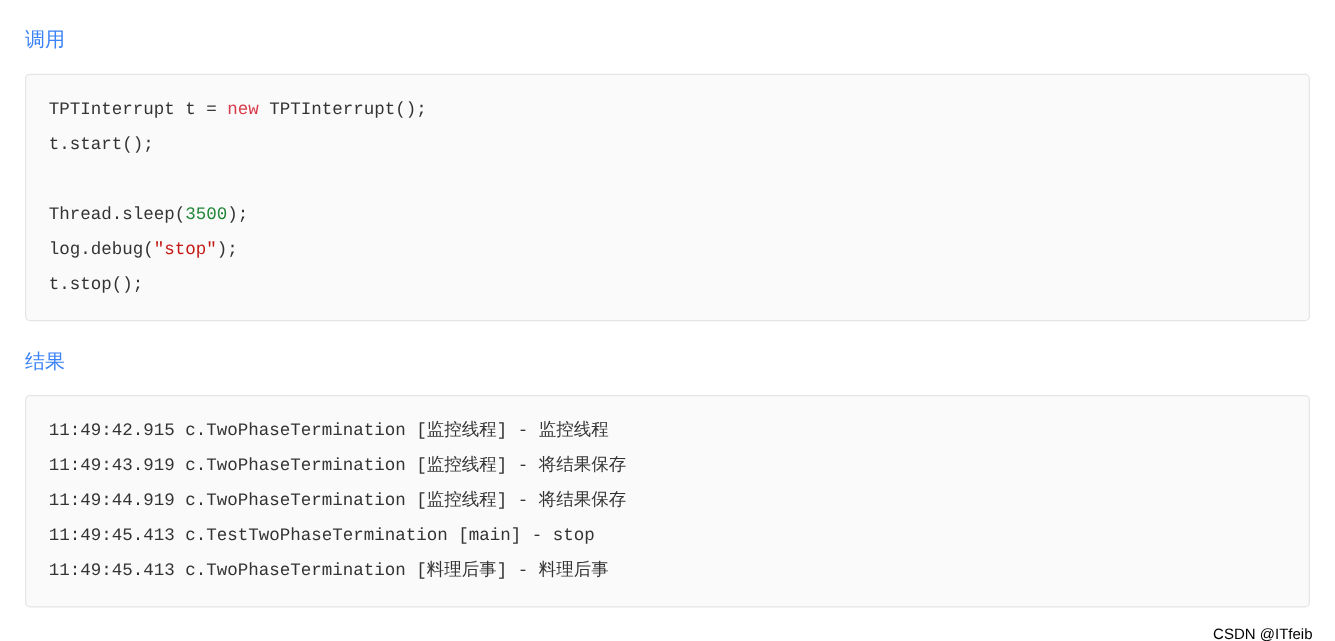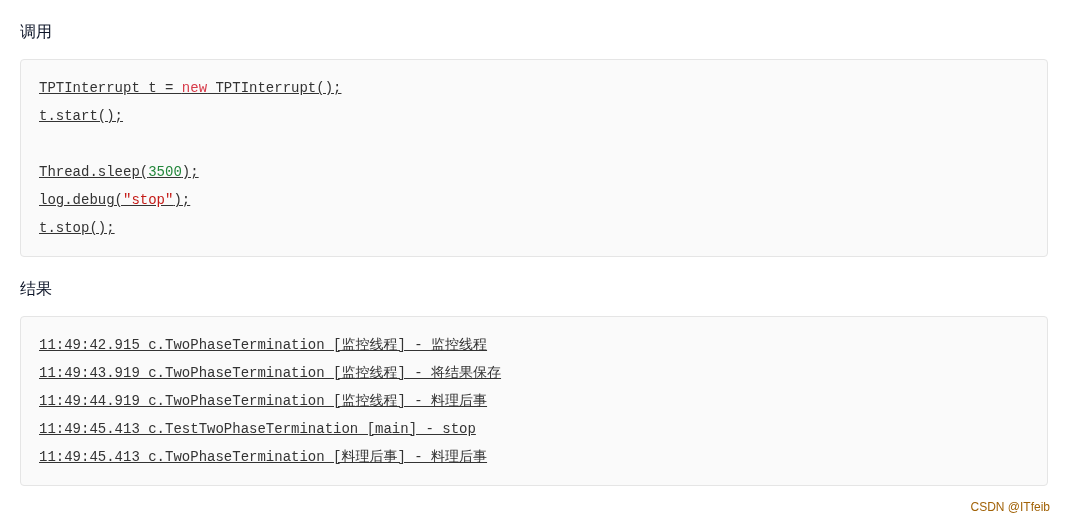--- a/index.html
+++ b/index.html
@@ -7,25 +7,25 @@
       font-family: -apple-system, BlinkMacSystemFont, "Segoe UI", "PingFang SC", "Microsoft YaHei", sans-serif;
       background: #ffffff;
       padding: 16px 20px;
       color: #333;
       width: 1068px;
       position: relative;
     }
     .section-heading {
       font-size: 16px;
       font-weight: 400;
-      color: #0f172a;
+      color: #3b82f6;
       margin-bottom: 16px;
       margin-top: 6px;
     }
-    .section-heading + .code-block { margin-top: 14px; text-decoration: underline; }
+    .section-heading + .code-block { margin-top: 14px; }
     .code-block {
       background: #fafafa;
       border: 1px solid #e5e5e5;
       border-radius: 4px;
       padding: 14px 18px;
       font-family: "SFMono-Regular", Consolas, "Liberation Mono", Menlo, monospace;
       font-size: 14px;
       line-height: 2.0;
       color: #333;
       white-space: pre;
@@ -33,37 +33,37 @@
       margin-bottom: 22px;
     }
     .kw-new { color: #d73a49; }
     .num { color: #22863a; }
     .str { color: #c41a16; }
     .watermark {
       position: absolute;
       right: 18px;
       bottom: 10px;
       font-size: 12px;
-      color: #a16207;
+      color: #000000;
       font-family: -apple-system, sans-serif;
     }
   </style>
 </head>
 <body>
 
 <div class="section-heading">调用</div>
 
 <div class="code-block"><span>TPTInterrupt t = </span><span class="kw-new">new</span><span> TPTInterrupt();</span>
 <span>t.start();</span>
 <span></span>
 <span>Thread.sleep(</span><span class="num">3500</span><span>);</span>
 <span>log.debug(</span><span class="str">"stop"</span><span>);</span>
 <span>t.stop();</span></div>
 
 <div class="section-heading">结果</div>
 
 <div class="code-block"><span>11:49:42.915 c.TwoPhaseTermination [监控线程] - 监控线程</span>
 <span>11:49:43.919 c.TwoPhaseTermination [监控线程] - 将结果保存</span>
-<span>11:49:44.919 c.TwoPhaseTermination [监控线程] - 料理后事</span>
+<span>11:49:44.919 c.TwoPhaseTermination [监控线程] - 将结果保存</span>
 <span>11:49:45.413 c.TestTwoPhaseTermination [main] - stop</span>
 <span>11:49:45.413 c.TwoPhaseTermination [料理后事] - 料理后事</span></div>
 
 <div class="watermark">CSDN @ITfeib</div>
 
 </body></html>

